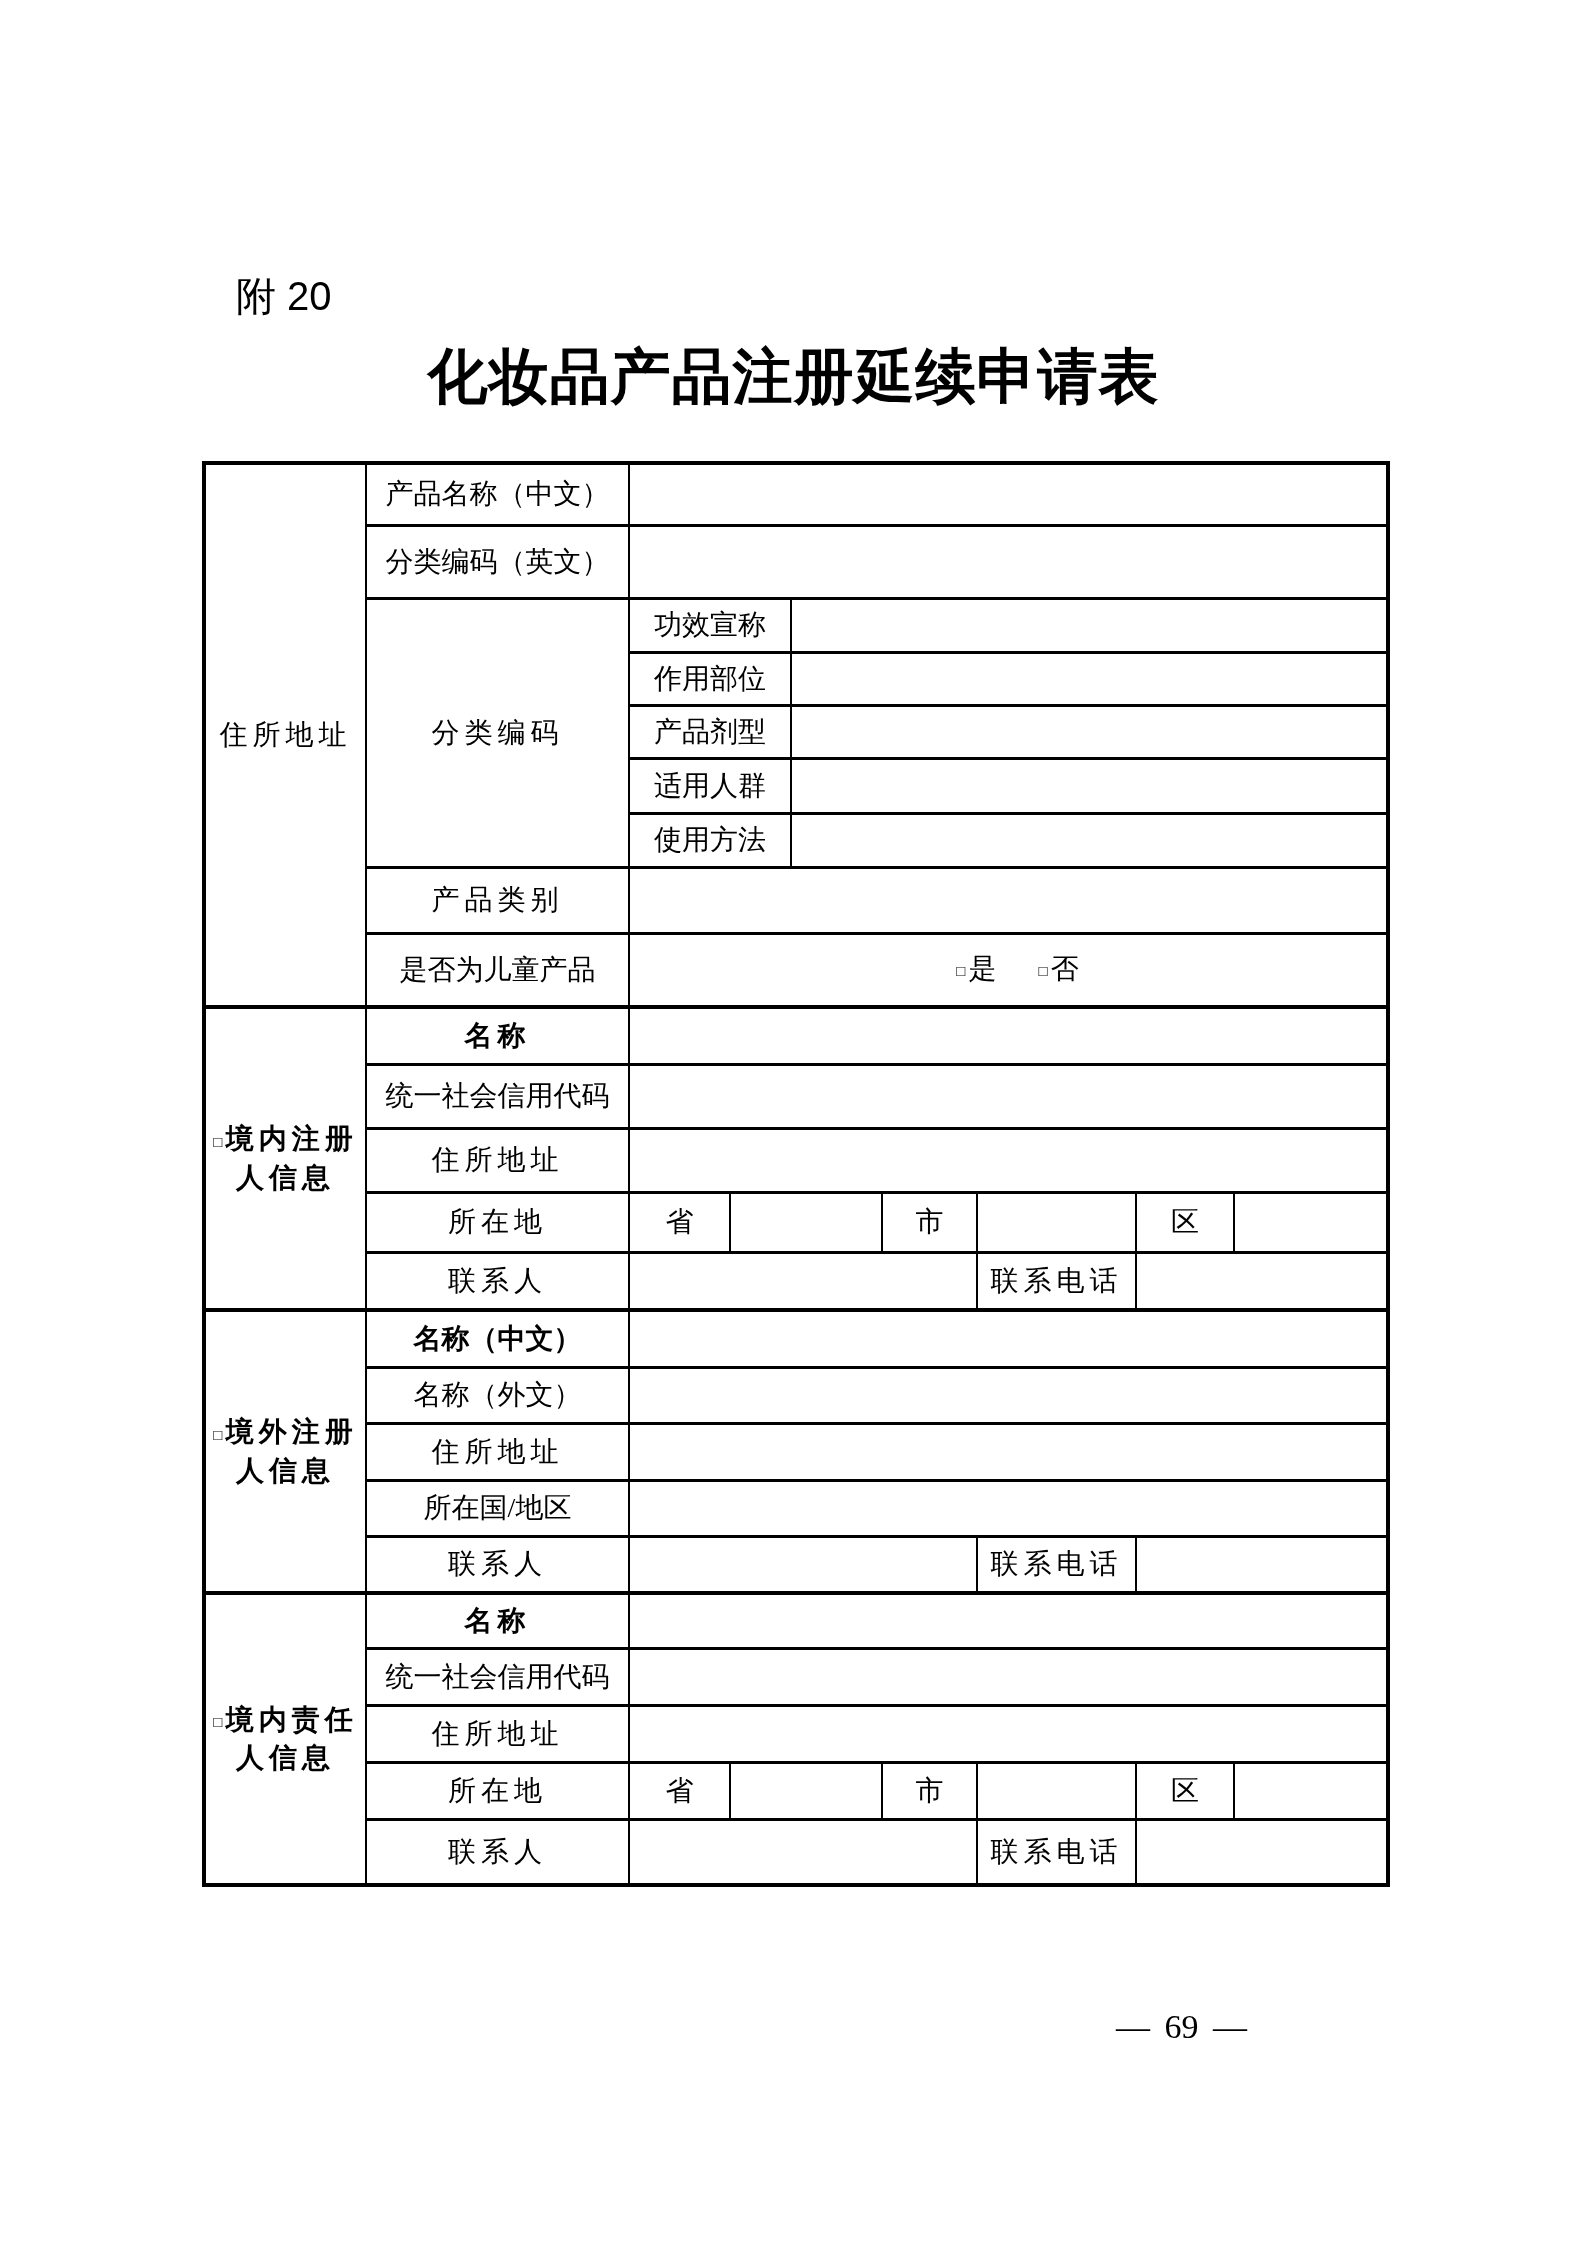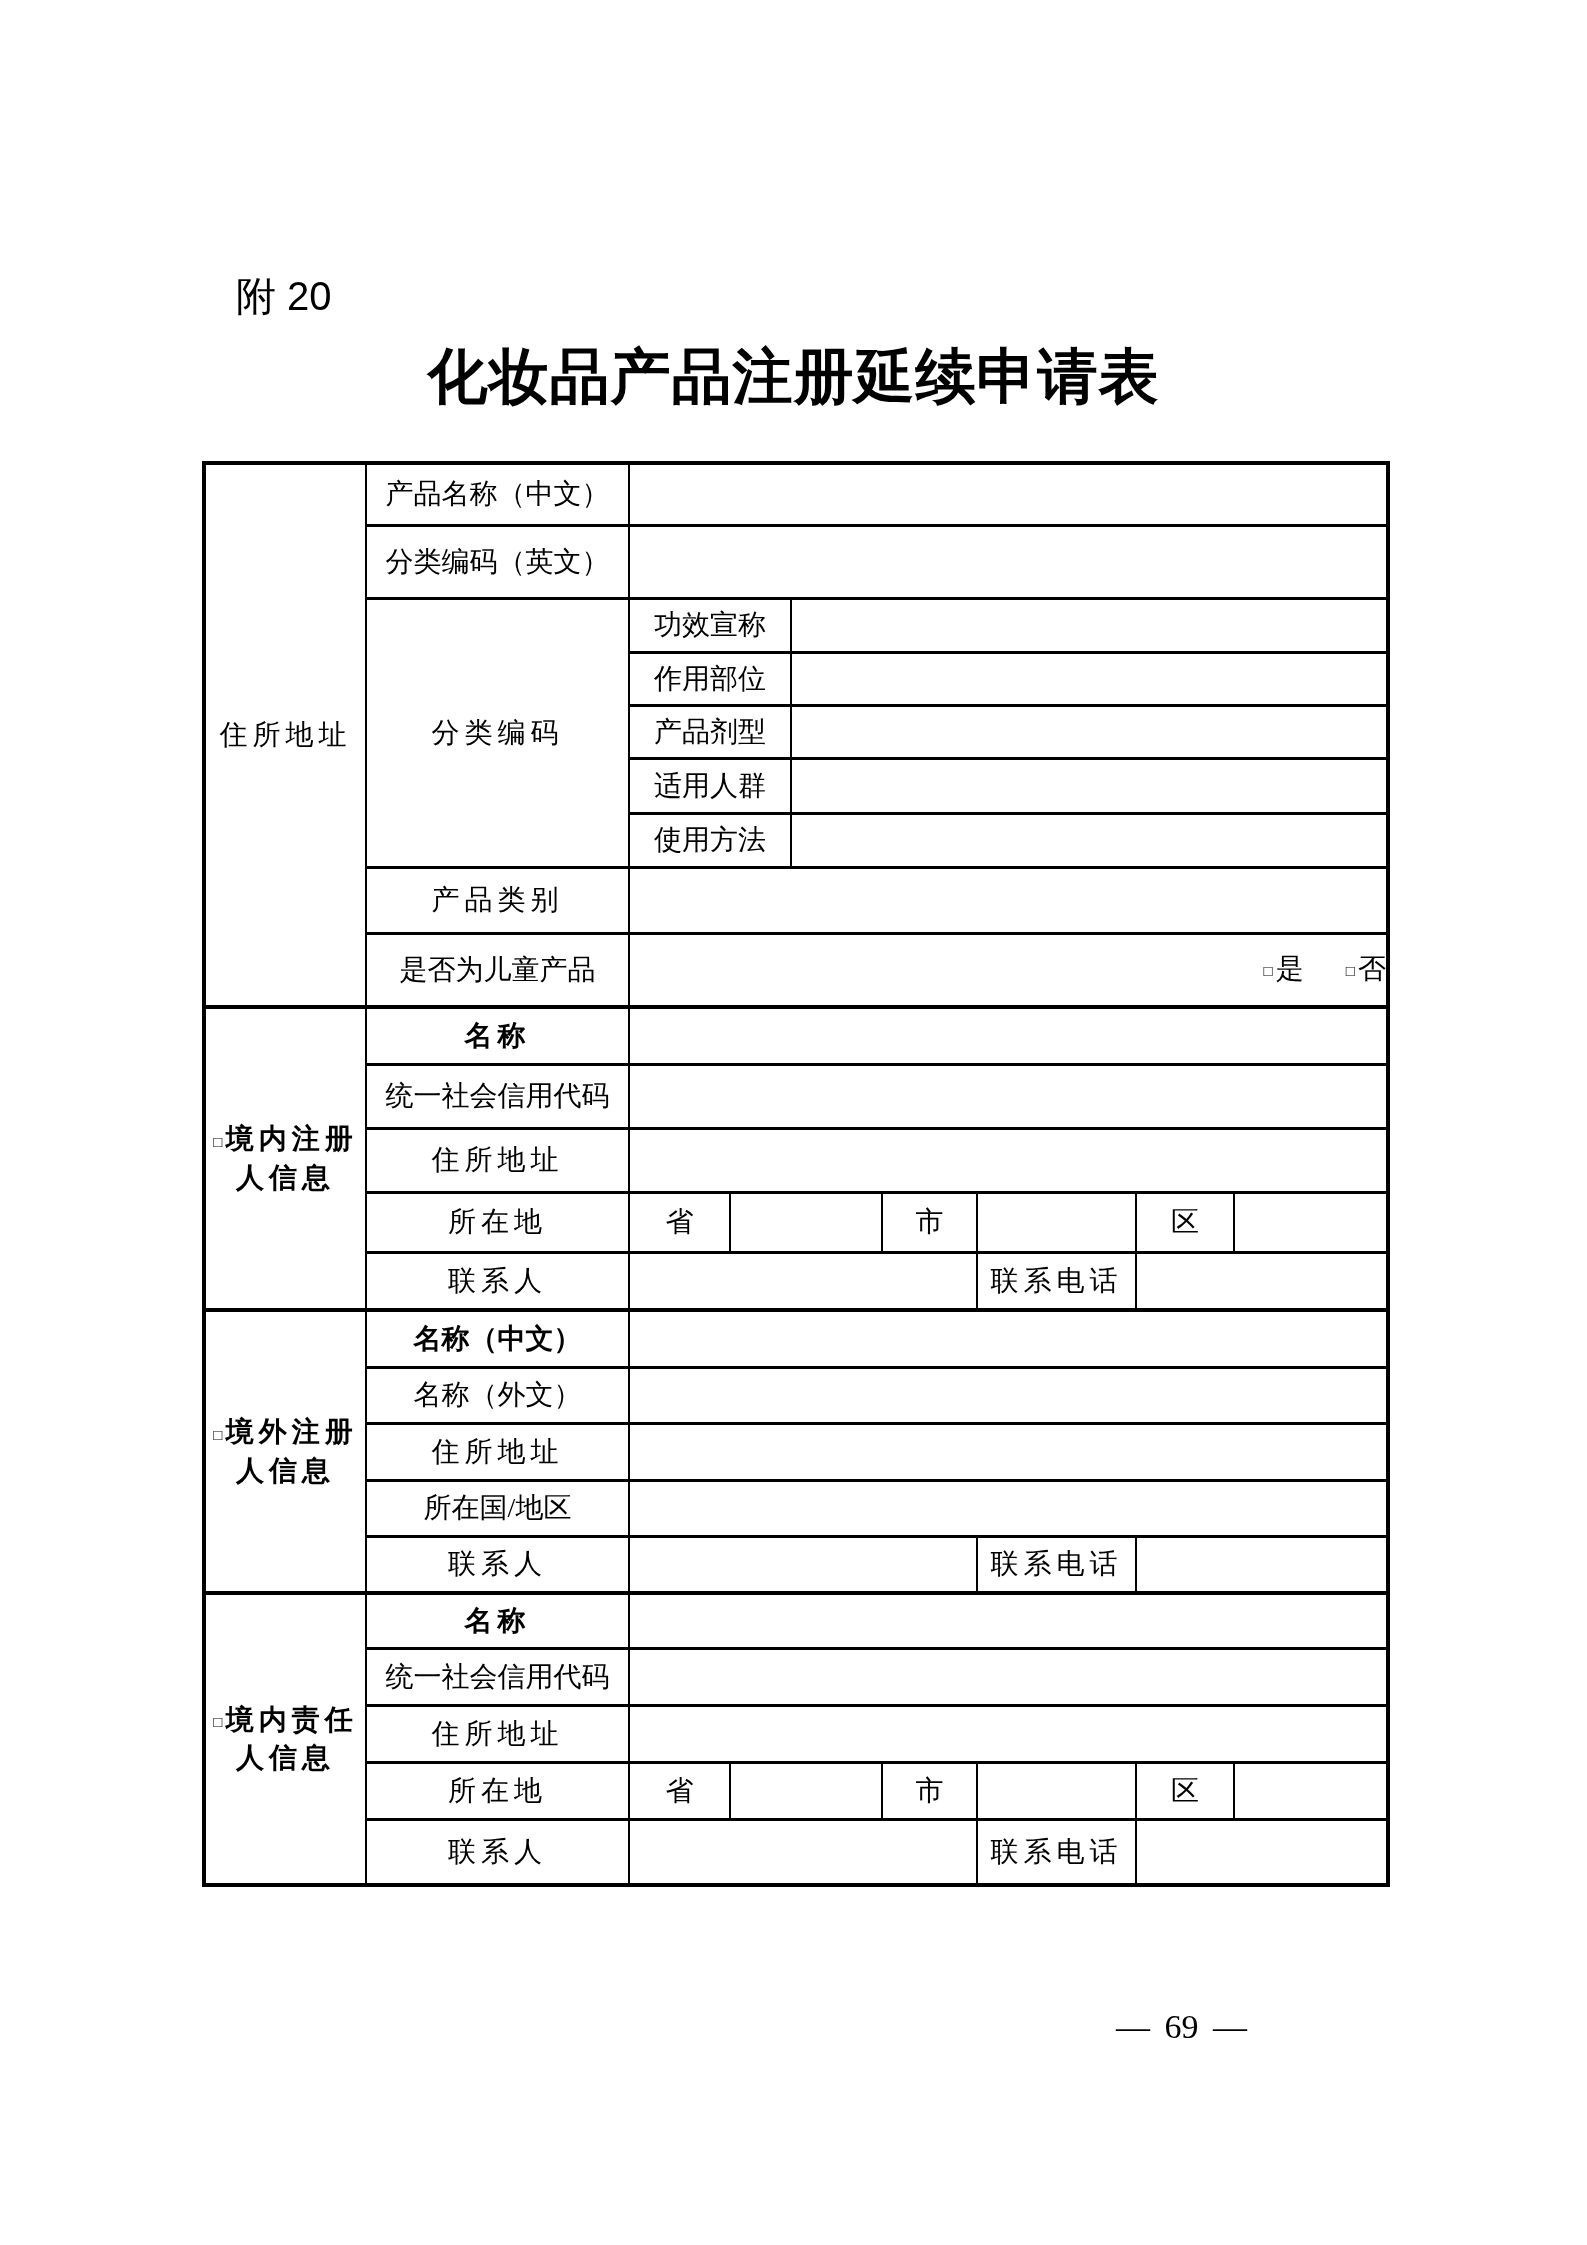--- a/index.html
+++ b/index.html
@@ -36,21 +36,21 @@
     text-align: center;
     vertical-align: middle;
     font-size: 28px;
     line-height: 36px;
     padding: 0;
     overflow: hidden;
   }
   .form tr.thin td { border-top-width: 2px; }
   .form tr.sec  td { border-top-width: 4px; font-weight: bold; }
   .sp { letter-spacing: 5px; }
-  td.val-left { text-align: right; padding-left: 19px; }
+  td.val-left { text-align: center; padding-left: 19px; }
   .cb {
     font-size: 0.55em;
     vertical-align: 0.1em;
     margin-right: 3px;
     letter-spacing: 0;
   }
   .yesno .g:first-child { margin-right: 42px; }
   .footer {
     position: absolute; top: 2006px; left: 1116px; width: 350px;
     font-size: 34px; line-height: 42px;

